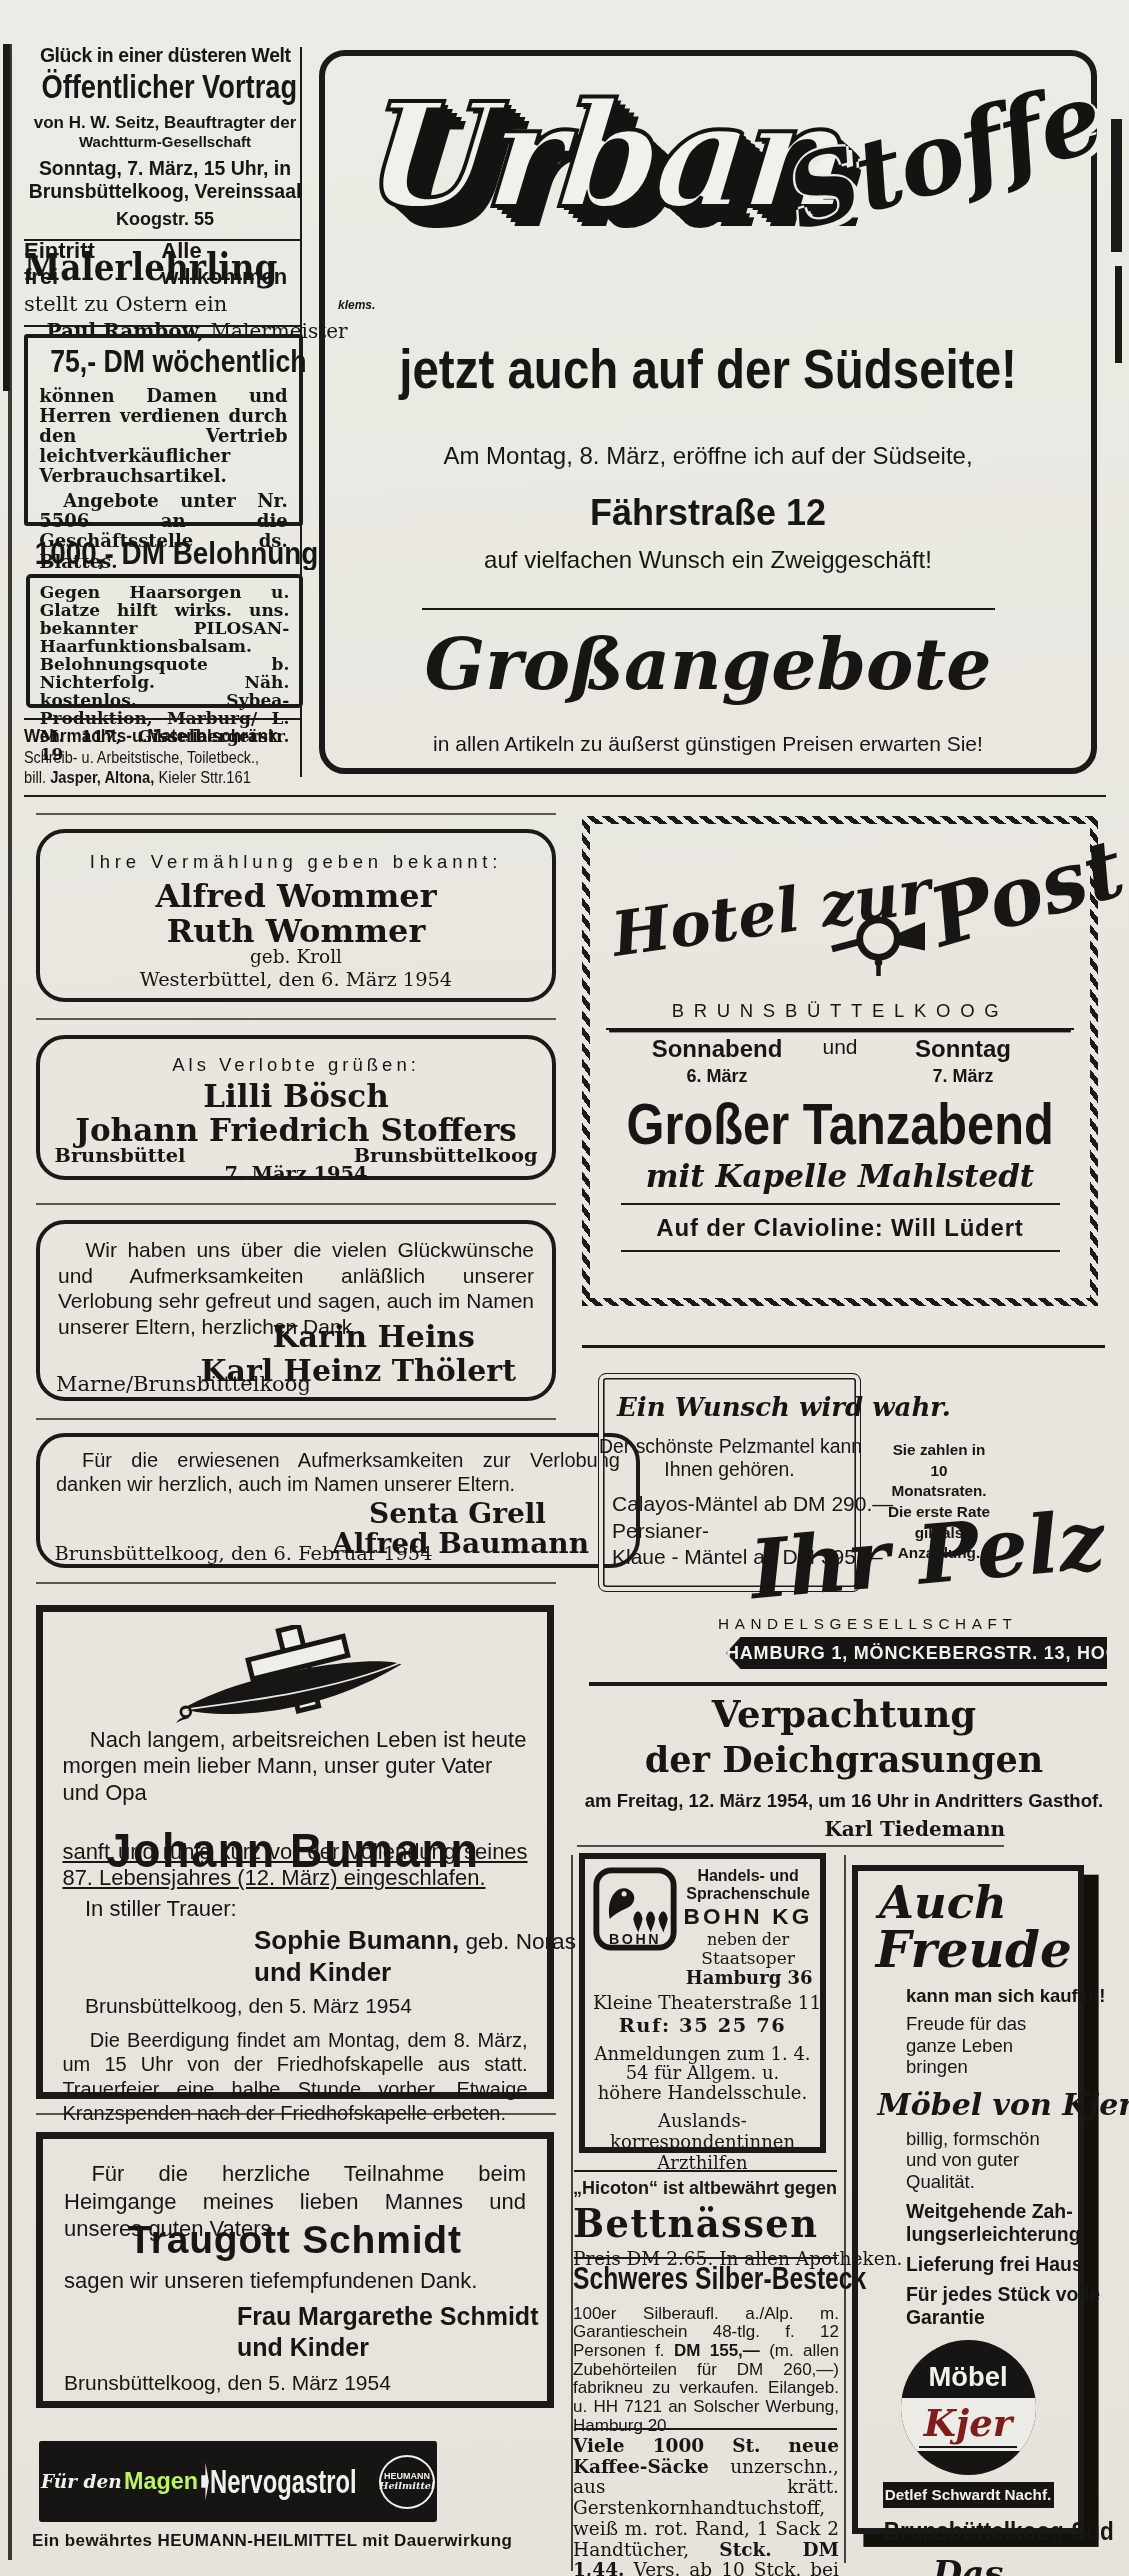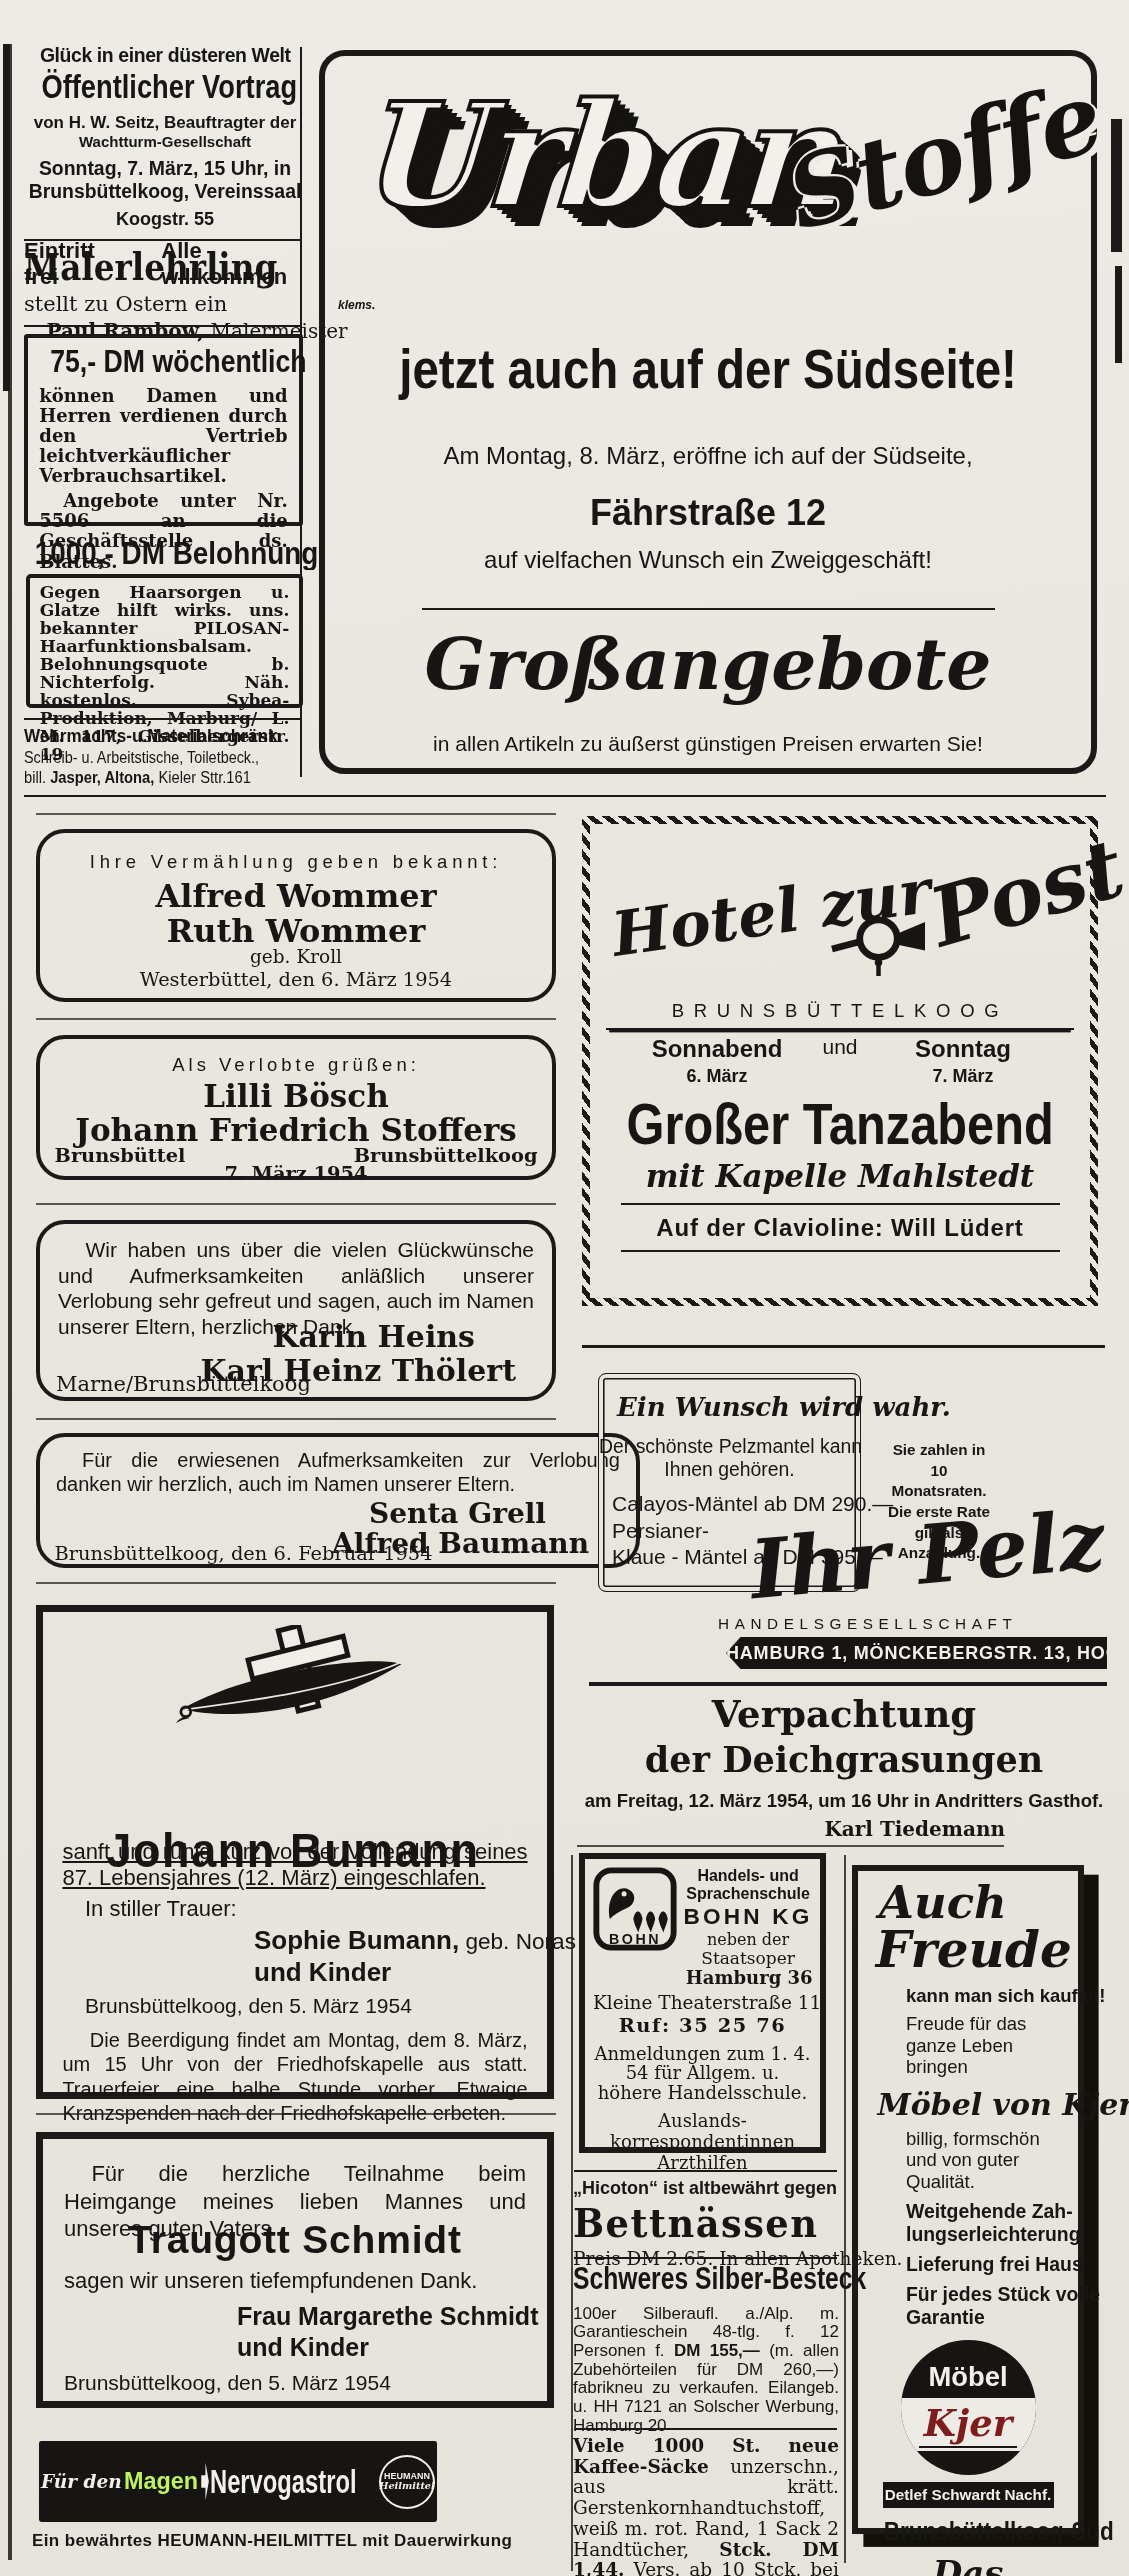--- a/index.html
+++ b/index.html
@@ -147,20 +147,21 @@
         <g transform="rotate(-14 190 70)">
           <rect x="172" y="2" width="30" height="118" fill="#f0eee8" stroke="#171614" stroke-width="7"></rect>
           <rect x="120" y="32" width="140" height="28" fill="#f0eee8" stroke="#171614" stroke-width="7"></rect>
         </g>
         <path d="M18,120 C80,136 210,130 332,56 C300,42 120,62 18,120 Z" fill="#171614"></path>
         <path d="M22,121 C120,108 240,92 330,54" stroke="#e8e6df" stroke-width="2.5" fill="none"></path>
         <circle cx="24" cy="124" r="7" fill="none" stroke="#171614" stroke-width="4"></circle>
         <path d="M10,140 q9,-12 19,-7 q-11,2 -19,7 z" fill="#171614"></path>
       </svg>
     </div>
+    <p class="a" style="left:19.4px;right:19.4px;top:115px;font-size:22px;line-height:1.2;text-indent:27.4px;margin:0;">Nach langem, arbeitsreichen Leben ist heute morgen mein lieber Mann, unser guter Vater und Opa</p>
     <div class="a c nw b" style="left:0;right:4px;top:169px;font-size:45px;letter-spacing:1.6px;margin-top:44px;"><span class="fit" style="transform:scaleY(1.05);">Johann Bumann</span></div>
     <p class="a j" style="left:19.4px;right:19.4px;top:227px;font-size:22px;line-height:1.2;margin:0;text-decoration:underline;">sanft und ruhig kurz vor der Vollendung seines 87. Lebensjahres (12. März) eingeschlafen.</p>
     <div class="a nw" style="left:42px;top:284px;font-size:22px;">In stiller Trauer:</div>
     <div class="a nw" style="left:211px;top:313px;"><span class="b" style="font-size:26px;">Sophie Bumann,</span><span style="font-size:22.6px;"> geb. Noras</span></div>
     <div class="a nw b" style="left:211px;top:345px;font-size:26px;">und Kinder</div>
     <div class="a nw" style="left:42px;top:382px;font-size:21px;">Brunsbüttelkoog, den 5. März 1954</div>
     <p class="a j" style="left:19.4px;right:19.4px;top:416px;font-size:20px;line-height:1.22;text-indent:27.4px;margin:0;">Die Beerdigung findet am Montag, dem 8. März, um 15 Uhr von der Friedhofskapelle aus statt. Trauerfeier eine halbe Stunde vorher. Etwaige Kranzspenden nach der Friedhofskapelle erbeten.</p>
   </div>
 
   <div class="rule" style="left:36px;top:2113px;width:520px;height:1.6px;opacity:.7;"></div>

